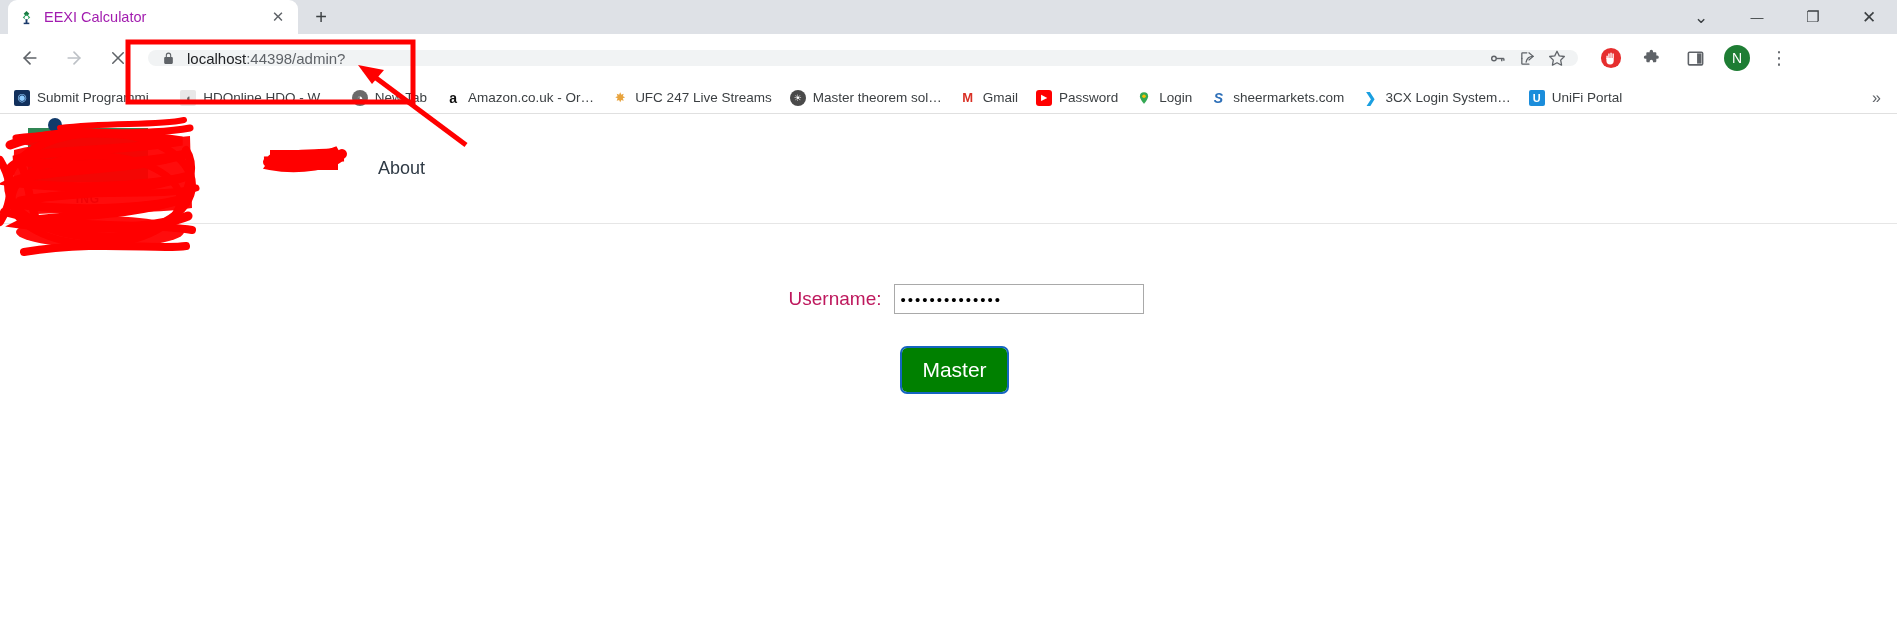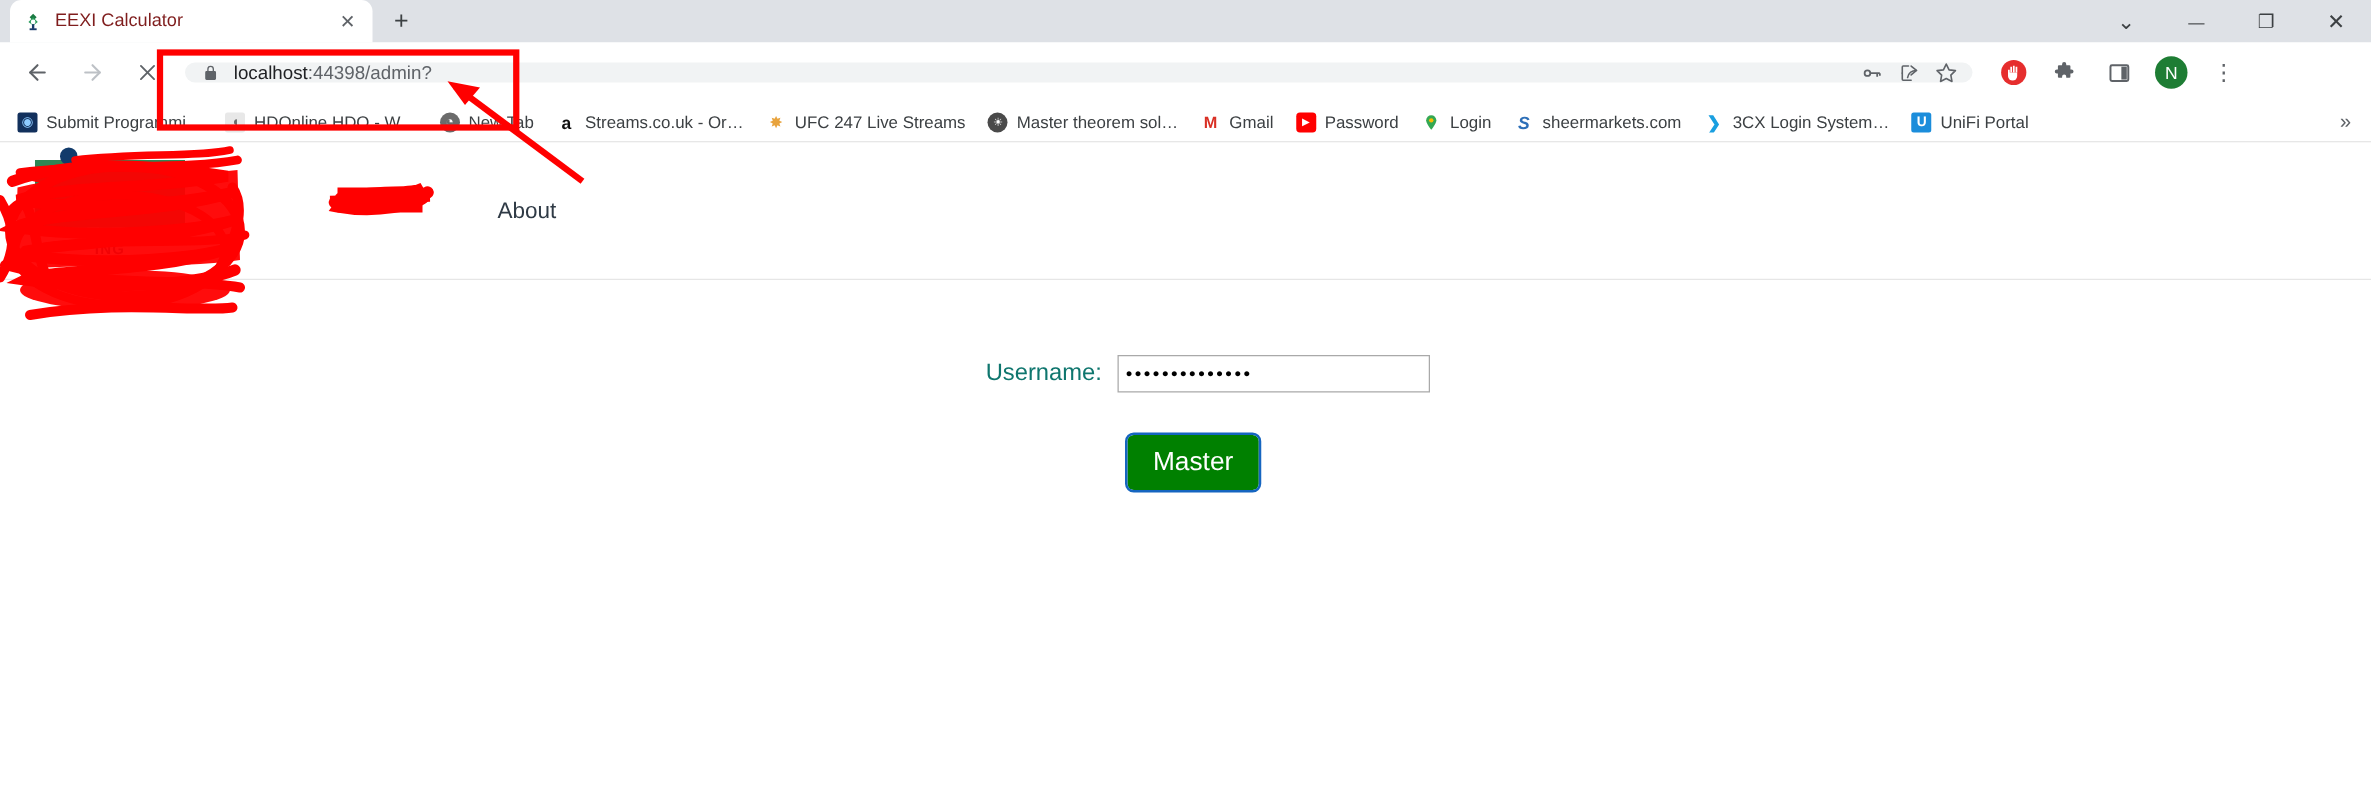--- a/index.html
+++ b/index.html
@@ -34,21 +34,21 @@
   }
   .tab-favicon {
     width: 16px; height: 16px;
     margin-right: 10px;
     flex: 0 0 16px;
     display: flex; align-items: center; justify-content: center;
   }
   .tab-title {
     flex: 1;
     font-size: 14.5px;
-    color: #7f1d1d;
+    color: #a21caf;
     white-space: nowrap;
     overflow: hidden;
     text-overflow: ellipsis;
   }
   .tab-close {
     width: 20px; height: 20px;
     display: flex; align-items: center; justify-content: center;
     color: #5f6368;
     flex: 0 0 20px;
   }
@@ -183,21 +183,21 @@
   }
   .logo-dot {
     position: absolute; left: 48px; top: 2px;
     width: 14px; height: 14px; border-radius: 50%;
     background: #123b6b;
   }
 
   .nav {
     display: flex; align-items: center;
     margin-left: 90px;
-    gap: 40px;
+    gap: 20px;
   }
   .nav-item {
     font-size: 18px;
     color: #2f3a45;
     position: relative;
   }
   .nav-item.redacted { color: transparent; width: 88px; height: 22px; }
 
   .login-area {
     padding-top: 60px;
@@ -206,21 +206,21 @@
     align-items: center;
   }
   .form-row {
     display: flex;
     align-items: center;
     margin-bottom: 26px;
   }
   .form-label {
     font-family: "Liberation Sans", sans-serif;
     font-size: 19px;
-    color: #0f766e;
+    color: #be185d;
     width: 128px;
     text-align: right;
     margin-right: 12px;
   }
   .form-input {
     width: 250px;
     height: 30px;
     border: 1px solid #a9a9a9;
     background: #fff;
     font-size: 15px;
@@ -371,21 +371,21 @@
     <div class="bm">
         <span class="bm-ico" style="background:#6b6b6b;color:#fff;border-radius:50%;">
           <span>◔</span>
         </span>
         <span class="bm-label">New Tab</span>
       </div>
     <div class="bm">
         <span class="bm-ico" style="color:#111;font-weight:bold;font-size:14px;">
           <span>a</span>
         </span>
-        <span class="bm-label">Streams.co.uk - Or…</span>
+        <span class="bm-label">Amazon.co.uk - Or…</span>
       </div>
     <div class="bm">
         <span class="bm-ico" style="color:#e8a33d;font-size:13px;">
           <span>✸</span>
         </span>
         <span class="bm-label">UFC 247 Live Streams</span>
       </div>
     <div class="bm">
         <span class="bm-ico" style="background:#4a4a4a;color:#fff;border-radius:50%;font-size:9px;">☀</span>
         <span class="bm-label">Master theorem sol…</span>

